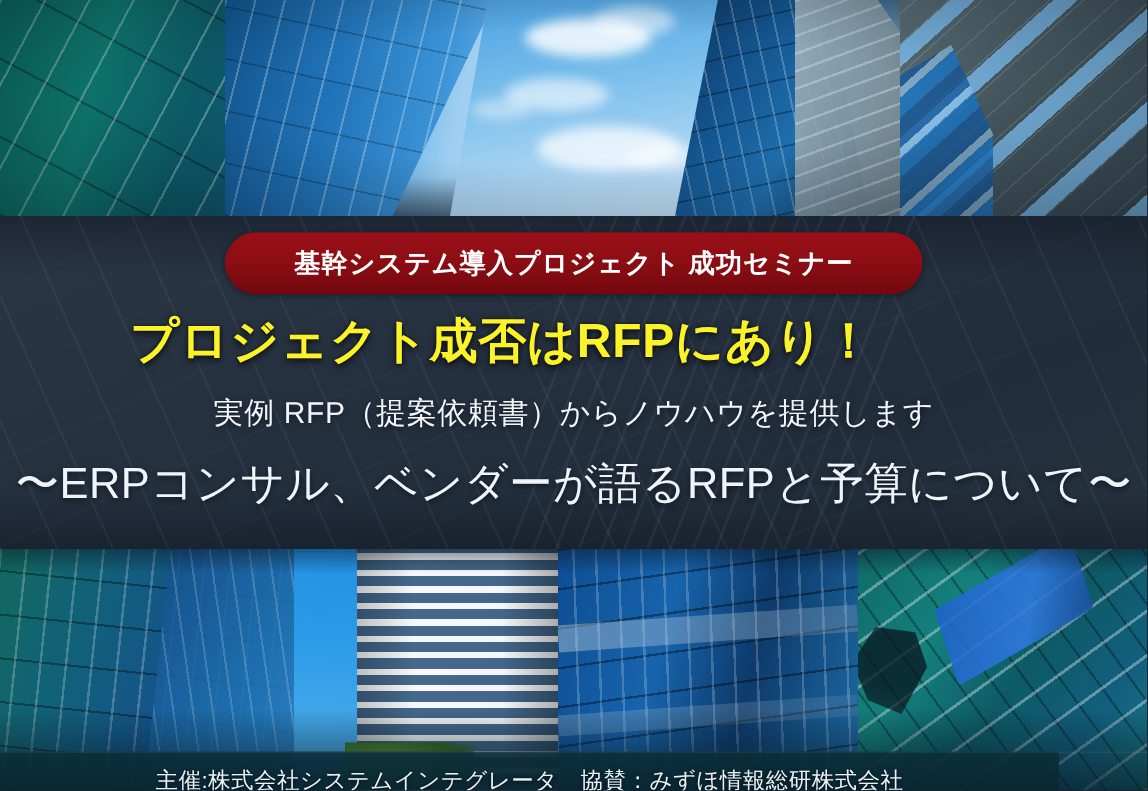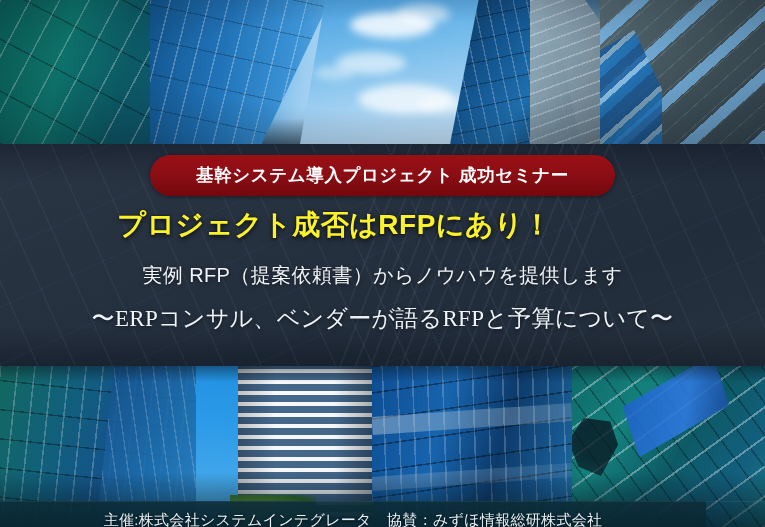--- a/index.html
+++ b/index.html
@@ -156,43 +156,42 @@
     padding:8px 46px 9px;
     border-radius:24px;
     box-shadow:0 1px 4px rgba(0,0,0,.45);
     white-space:nowrap;
   }
 
   .headline{
     position:absolute;left:0;top:62px;width:669px;
     text-align:center;
     color:#fbf329;
-    font-size:28px;font-weight:bold;
+    font-size:32px;font-weight:bold;
     letter-spacing:.5px;
     text-shadow:0 2px 5px rgba(0,0,0,.75),0 0 2px rgba(0,0,0,.6);
     white-space:nowrap;
   }
   .sub1{
     position:absolute;left:0;top:118px;width:765px;
     text-align:center;
     color:#f2f6fa;
     font-size:20px;font-weight:400;
     letter-spacing:.4px;
     text-shadow:0 1px 4px rgba(0,0,0,.6);
     white-space:nowrap;
   }
   .sub2{
     position:absolute;left:0;top:159px;width:765px;
     text-align:center;
     color:#eef4f9;
-    font-size:23px;font-weight:400;
+    font-size:29px;font-weight:400;
     letter-spacing:.3px;
     text-shadow:0 1px 4px rgba(0,0,0,.6);
     white-space:nowrap;
-    font-family:Liberation Serif, serif;
   }
 
   
   .photo-bottom{
     position:absolute;left:0;top:366px;width:765px;height:161px;
     overflow:hidden;background:#0c2430;
   }
   .pnl{position:absolute;top:0;height:161px;overflow:hidden;}
   .p1{left:0;width:196px;
     background:

